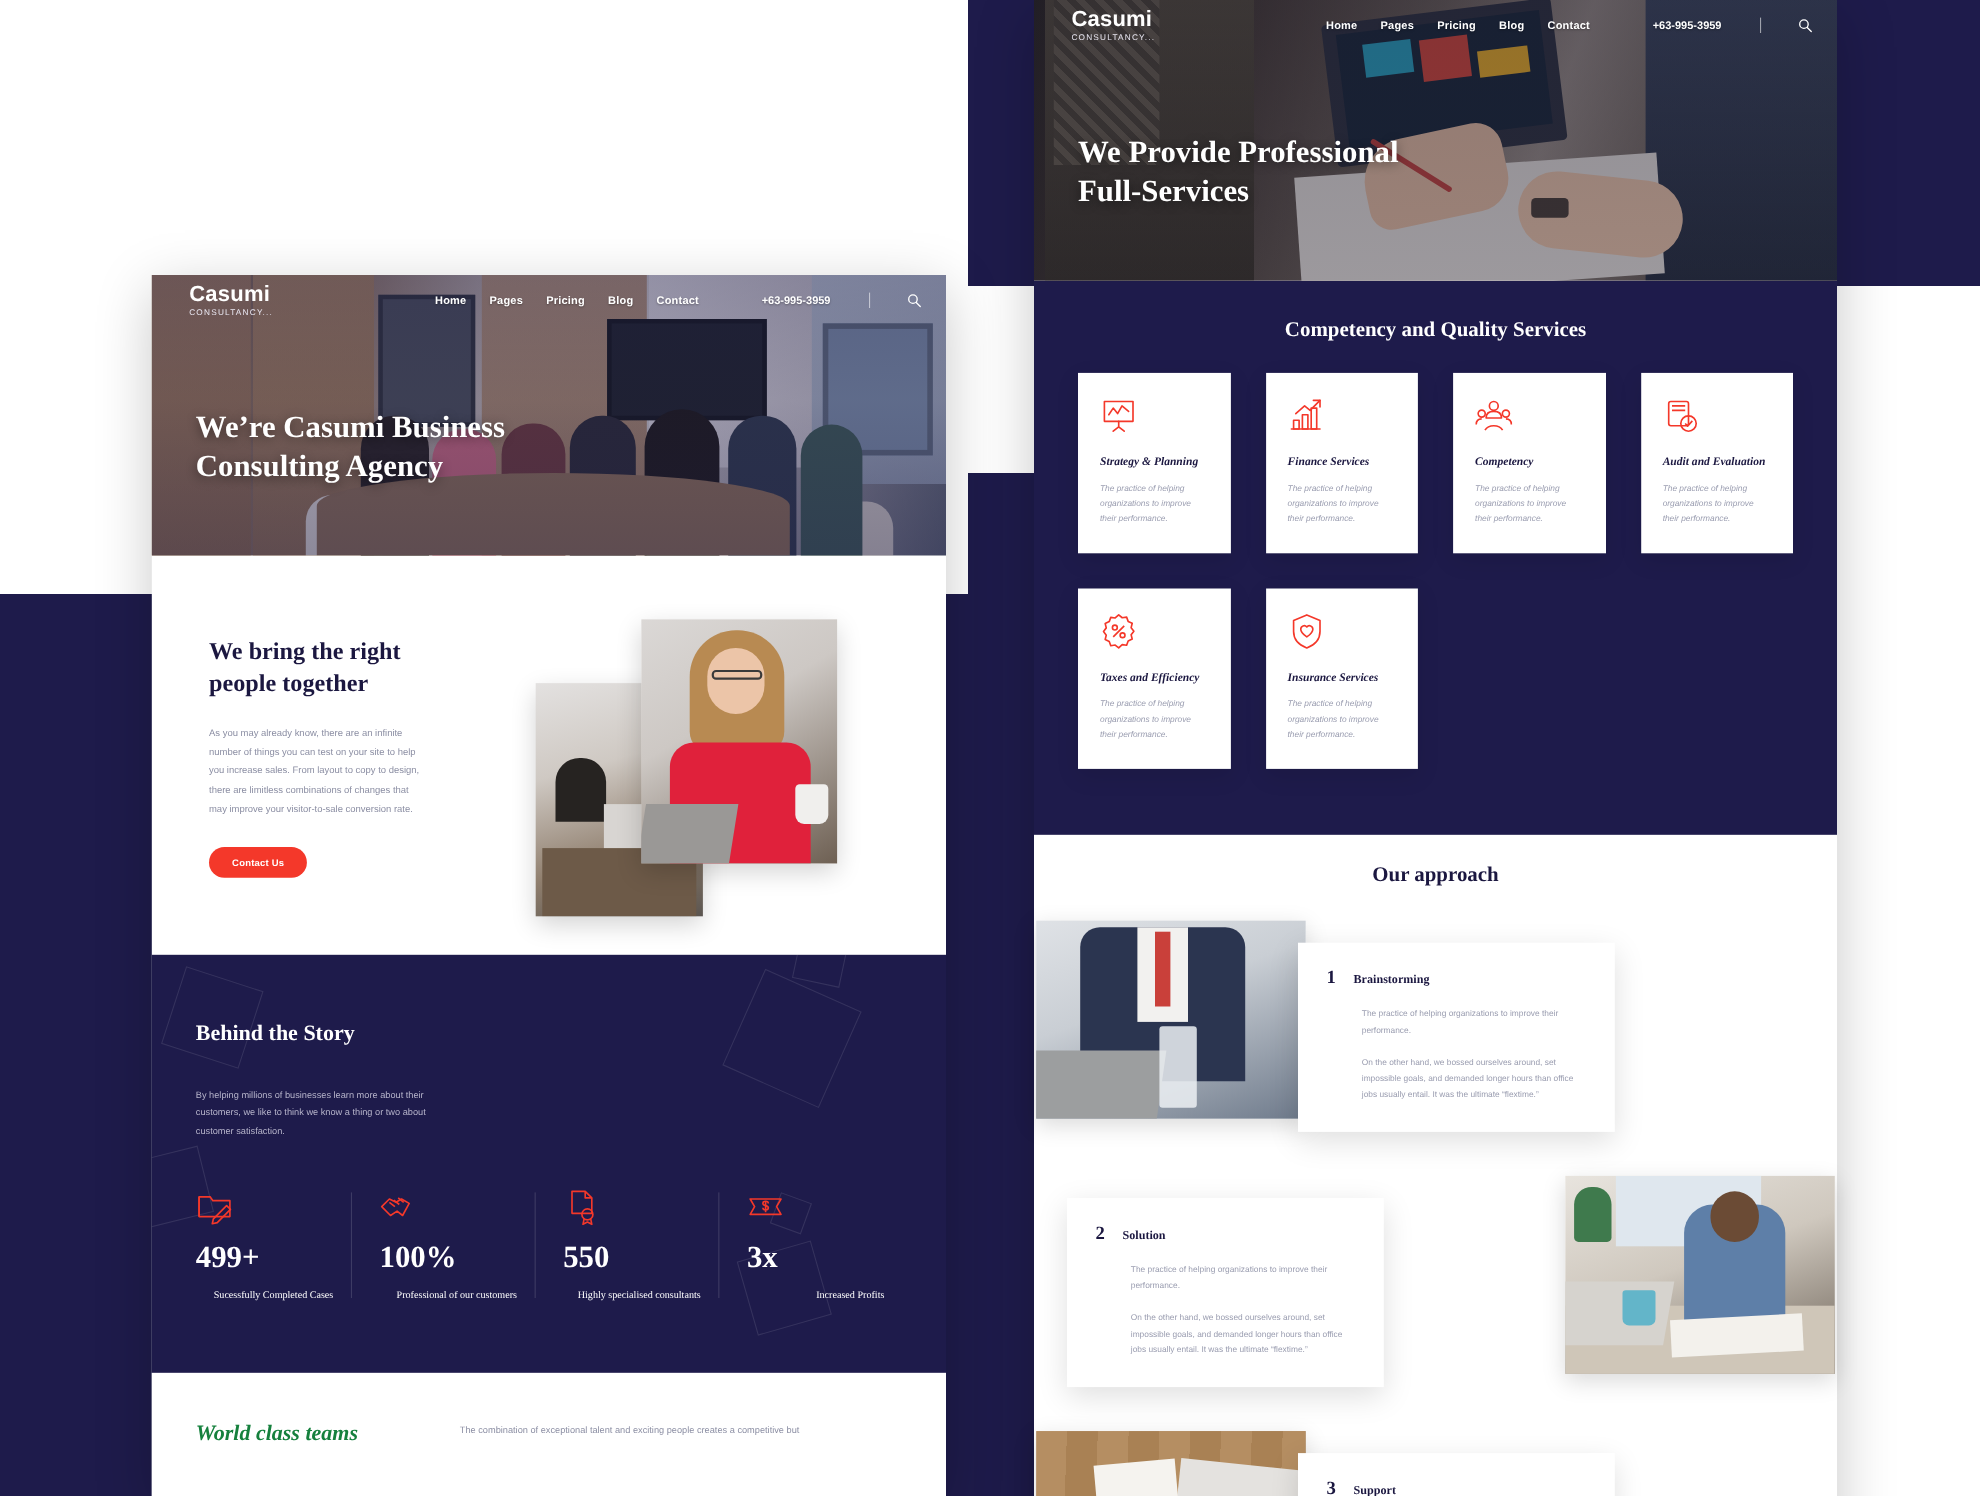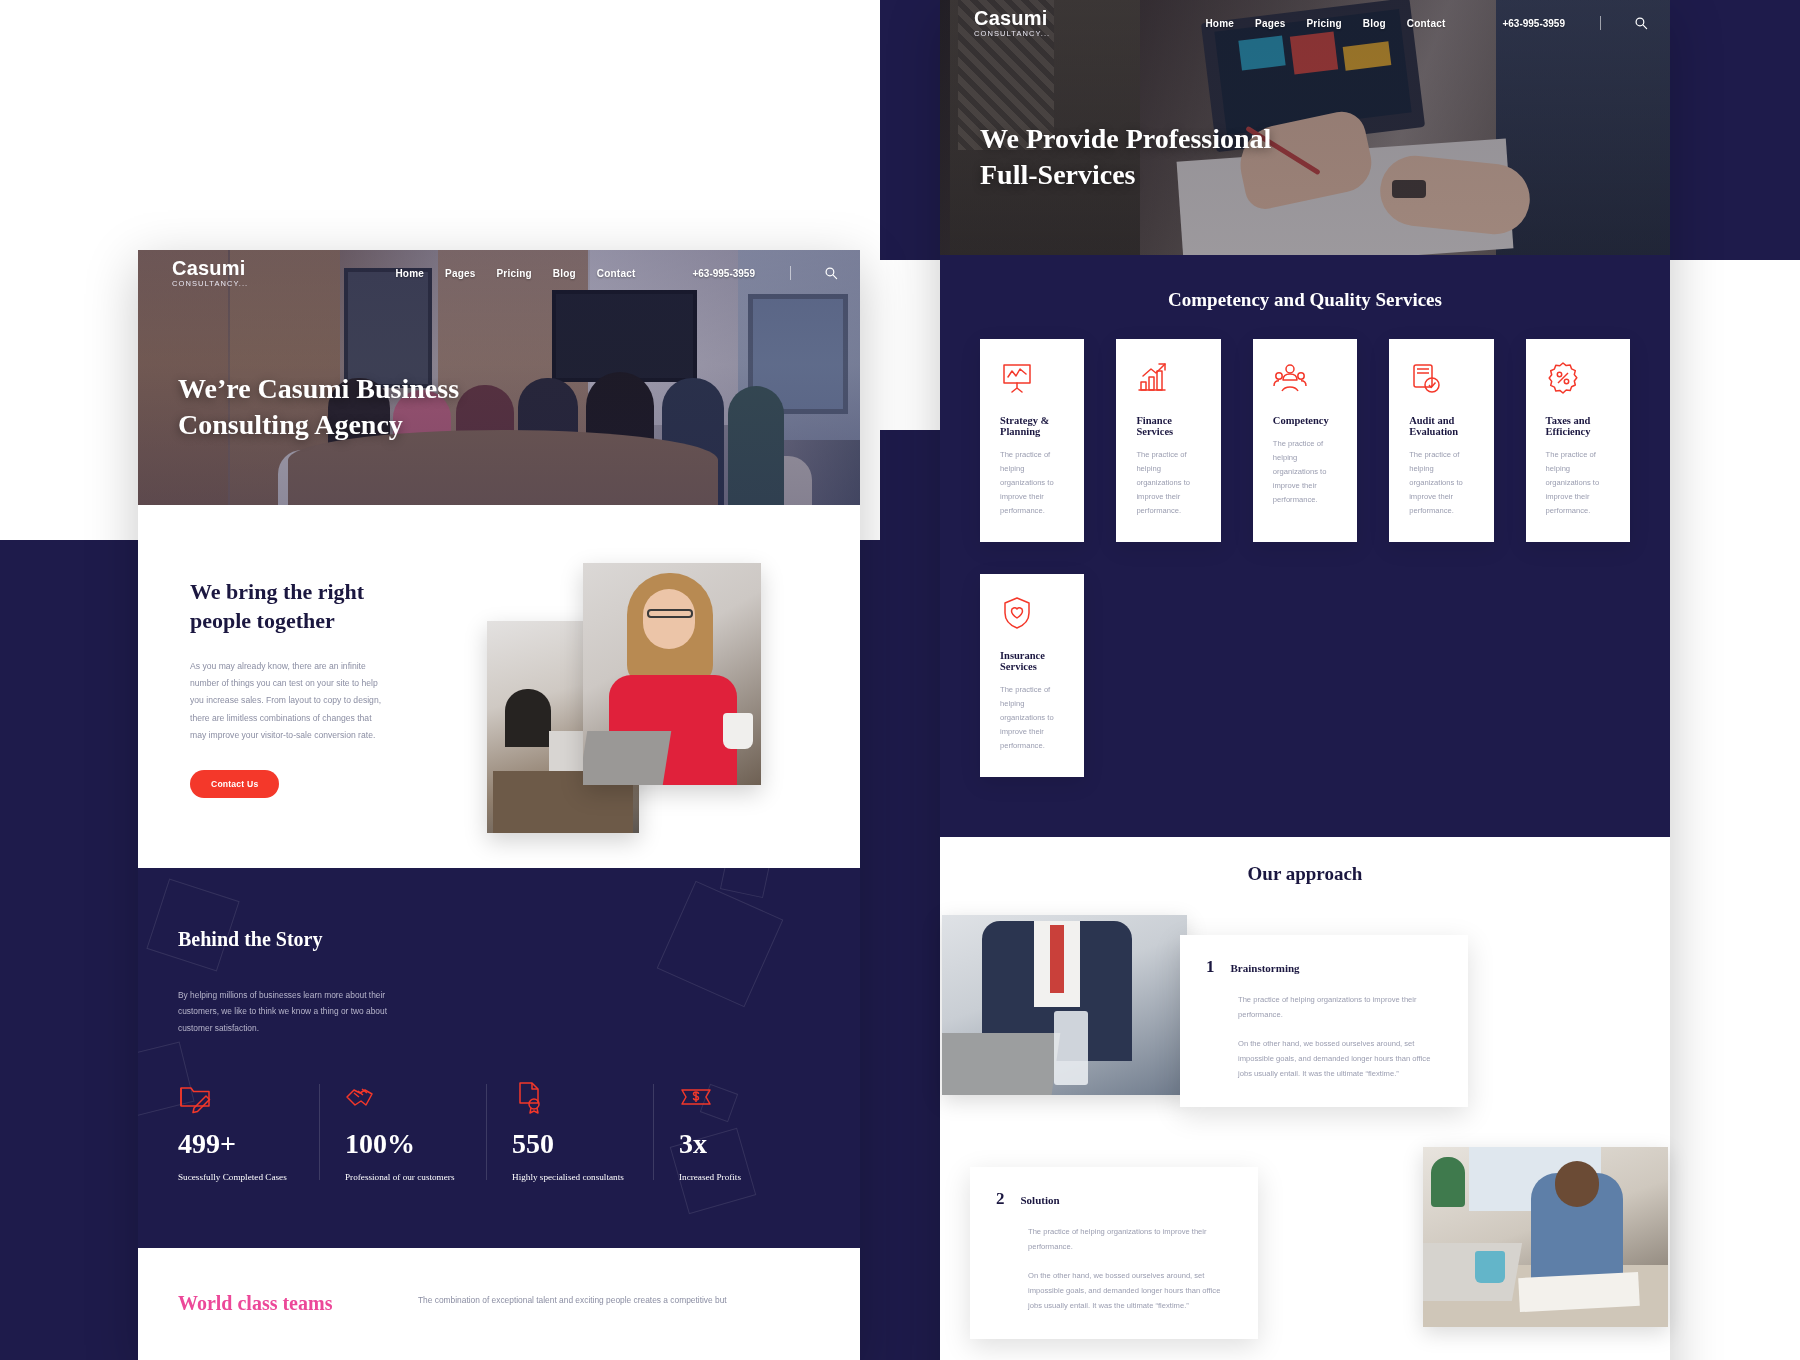--- a/index.html
+++ b/index.html
@@ -151,24 +151,24 @@
   }
   .story p.body { position:relative; z-index:2; margin-top:36px; max-width:215px; color:#b7b5cb; font-size:8.4px; line-height:1.95; }
 
   .stats { position:relative; z-index:2; margin-top:44px; display:flex; }
   .stat { flex:1; padding-right:16px; position:relative; }
   .stat + .stat { padding-left:26px; }
   .stat + .stat::before { content:""; position:absolute; left:0; top:4px; bottom:4px; width:1px; background:rgba(255,255,255,.14); }
   .stat .ic { height:34px; margin-bottom:16px; }
   .stat .ic svg { display:block; }
   .stat .num { font-family:"Liberation Serif", serif; color:#fff; font-size:28px; font-weight:700; line-height:1; }
-  .stat .lbl { margin-top:12px; font-family:"Liberation Serif", serif; color:#fff; font-size:9.2px; line-height:1.55; }
+  .stat .lbl { margin-top:12px; font-family:"Liberation Serif", serif; color:#fff; font-size:9.2px; line-height:1.55;text-align:right; }
 
   .teams { background:#fff; padding:44px 40px 46px; display:flex; gap:30px; }
-  .teams h2 { font-family:"Liberation Serif", serif; color:#ec4899; font-size:20px; font-weight:700; min-width:210px; }
+  .teams h2 { font-family:"Liberation Serif", serif; color:#15803d; font-size:20px; font-weight:700; min-width:210px;font-style:italic; }
   .teams p { color:#8b8ea3; font-size:8.4px; line-height:1.95; max-width:330px; }
 
   
   .page-right {
     position: absolute;
     left: 940px; top: 0;
     width: 730px;
     background:#ffffff;
     box-shadow: 0 14px 50px rgba(0,0,0,.22);
   }
@@ -193,21 +193,21 @@
 
   .services {
     background:#1e1b4b;
     padding: 34px 40px 60px;
   }
   .services h2 {
     text-align:center; color:#fff;
     font-family:"Liberation Serif", serif; font-size:19px; font-weight:700;
     margin-bottom:28px;
   }
-  .svc-grid { display:grid; grid-template-columns:repeat(5,1fr); gap:32px; }
+  .svc-grid { display:grid; grid-template-columns:repeat(4,1fr); gap:32px;font-style:italic; }
   .svc-card { background:#fff; padding:22px 20px 24px; box-shadow:0 6px 20px rgba(0,0,0,.10); }
   .svc-card .ic { height:34px; margin-bottom:20px; }
   .svc-card h3 { font-family:"Liberation Serif", serif; color:#1b1740; font-size:10.5px; font-weight:700; }
   .svc-card p { margin-top:11px; color:#9a9db0; font-size:7.6px; line-height:1.85; }
 
   .approach { background:#fff; padding: 26px 40px 20px 40px; }
   .approach h2 {
     text-align:center; color:#1b1740;
     font-family:"Liberation Serif", serif; font-size:19px; font-weight:700;
     margin-bottom:30px;

